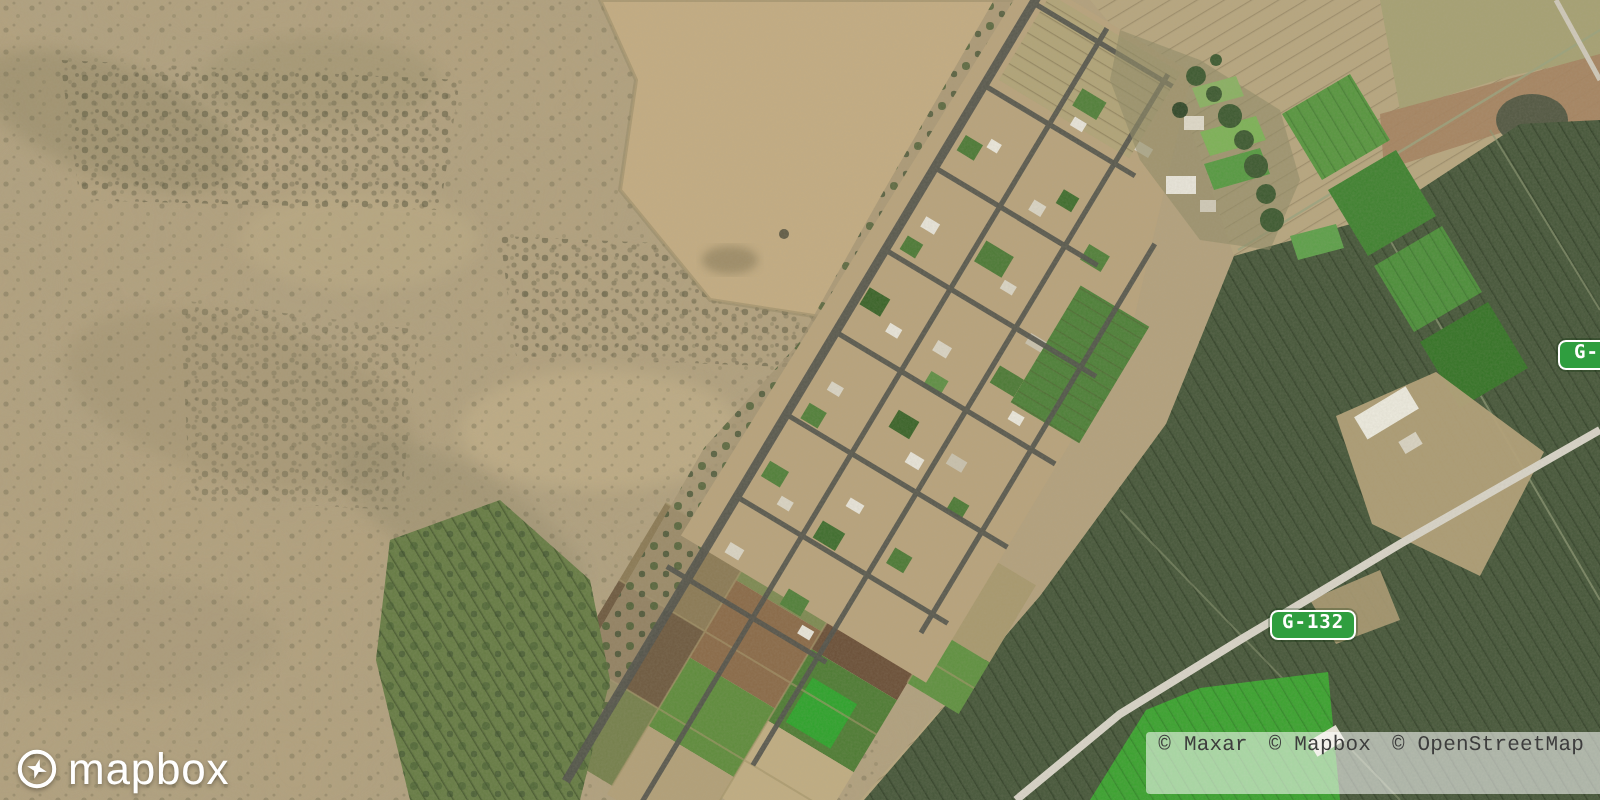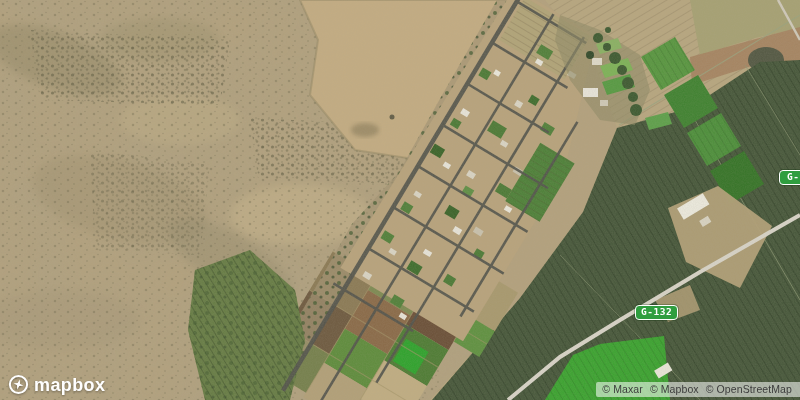--- a/index.html
+++ b/index.html
@@ -11,25 +11,25 @@
   
   .shield{position:absolute;box-sizing:border-box;height:15px;min-width:40px;
     border:1.5px solid #ffffff;border-radius:4px;box-shadow:0 0 0 1px rgba(0,40,0,.25);
     color:#ffffff;font-family:"DejaVu Sans Mono",monospace;font-weight:bold;
     font-size:9.5px;line-height:12px;letter-spacing:.5px;padding:0 5px;}
   #shield-g132{left:635px;top:305px;}
   #shield-edge{left:779px;top:170px;width:42px;text-align:left;padding-left:7px;}
 
   #mapbox-logo{position:absolute;left:8px;bottom:5px;display:flex;align-items:center;gap:5px;
     color:#ffffff;filter:drop-shadow(0 1px 1px rgba(0,0,0,.35));text-decoration:none;}
-  #mapbox-logo .word{font-size:18px;font-weight:700;letter-spacing:.4px;line-height:20px;}
+  #mapbox-logo .word{font-size:22px;font-weight:400;letter-spacing:.4px;line-height:20px;}
 
   #attribution{position:absolute;right:0;bottom:3px;background:rgba(255,255,255,.55);
-    padding:1px 8px 2px 6px;font-size:10.5px;color:#3d3d3d;letter-spacing:.1px;
-    border-radius:2px 0 0 2px;white-space:nowrap;}
+    padding:1px 8px 18px 6px;font-size:10.5px;color:#3d3d3d;letter-spacing:.1px;
+    border-radius:2px 0 0 2px;white-space:nowrap;font-family:Liberation Mono, monospace;}
   #attribution span{margin-left:4px;}
   #attribution span:first-child{margin-left:0;}
 </style>
 </head>
 <body>
 
 <div id="map-canvas">
 <svg width="800" height="400" viewBox="0 0 800 400">
   <defs>
     <pattern id="scrub" width="13" height="11" patternUnits="userSpaceOnUse">

